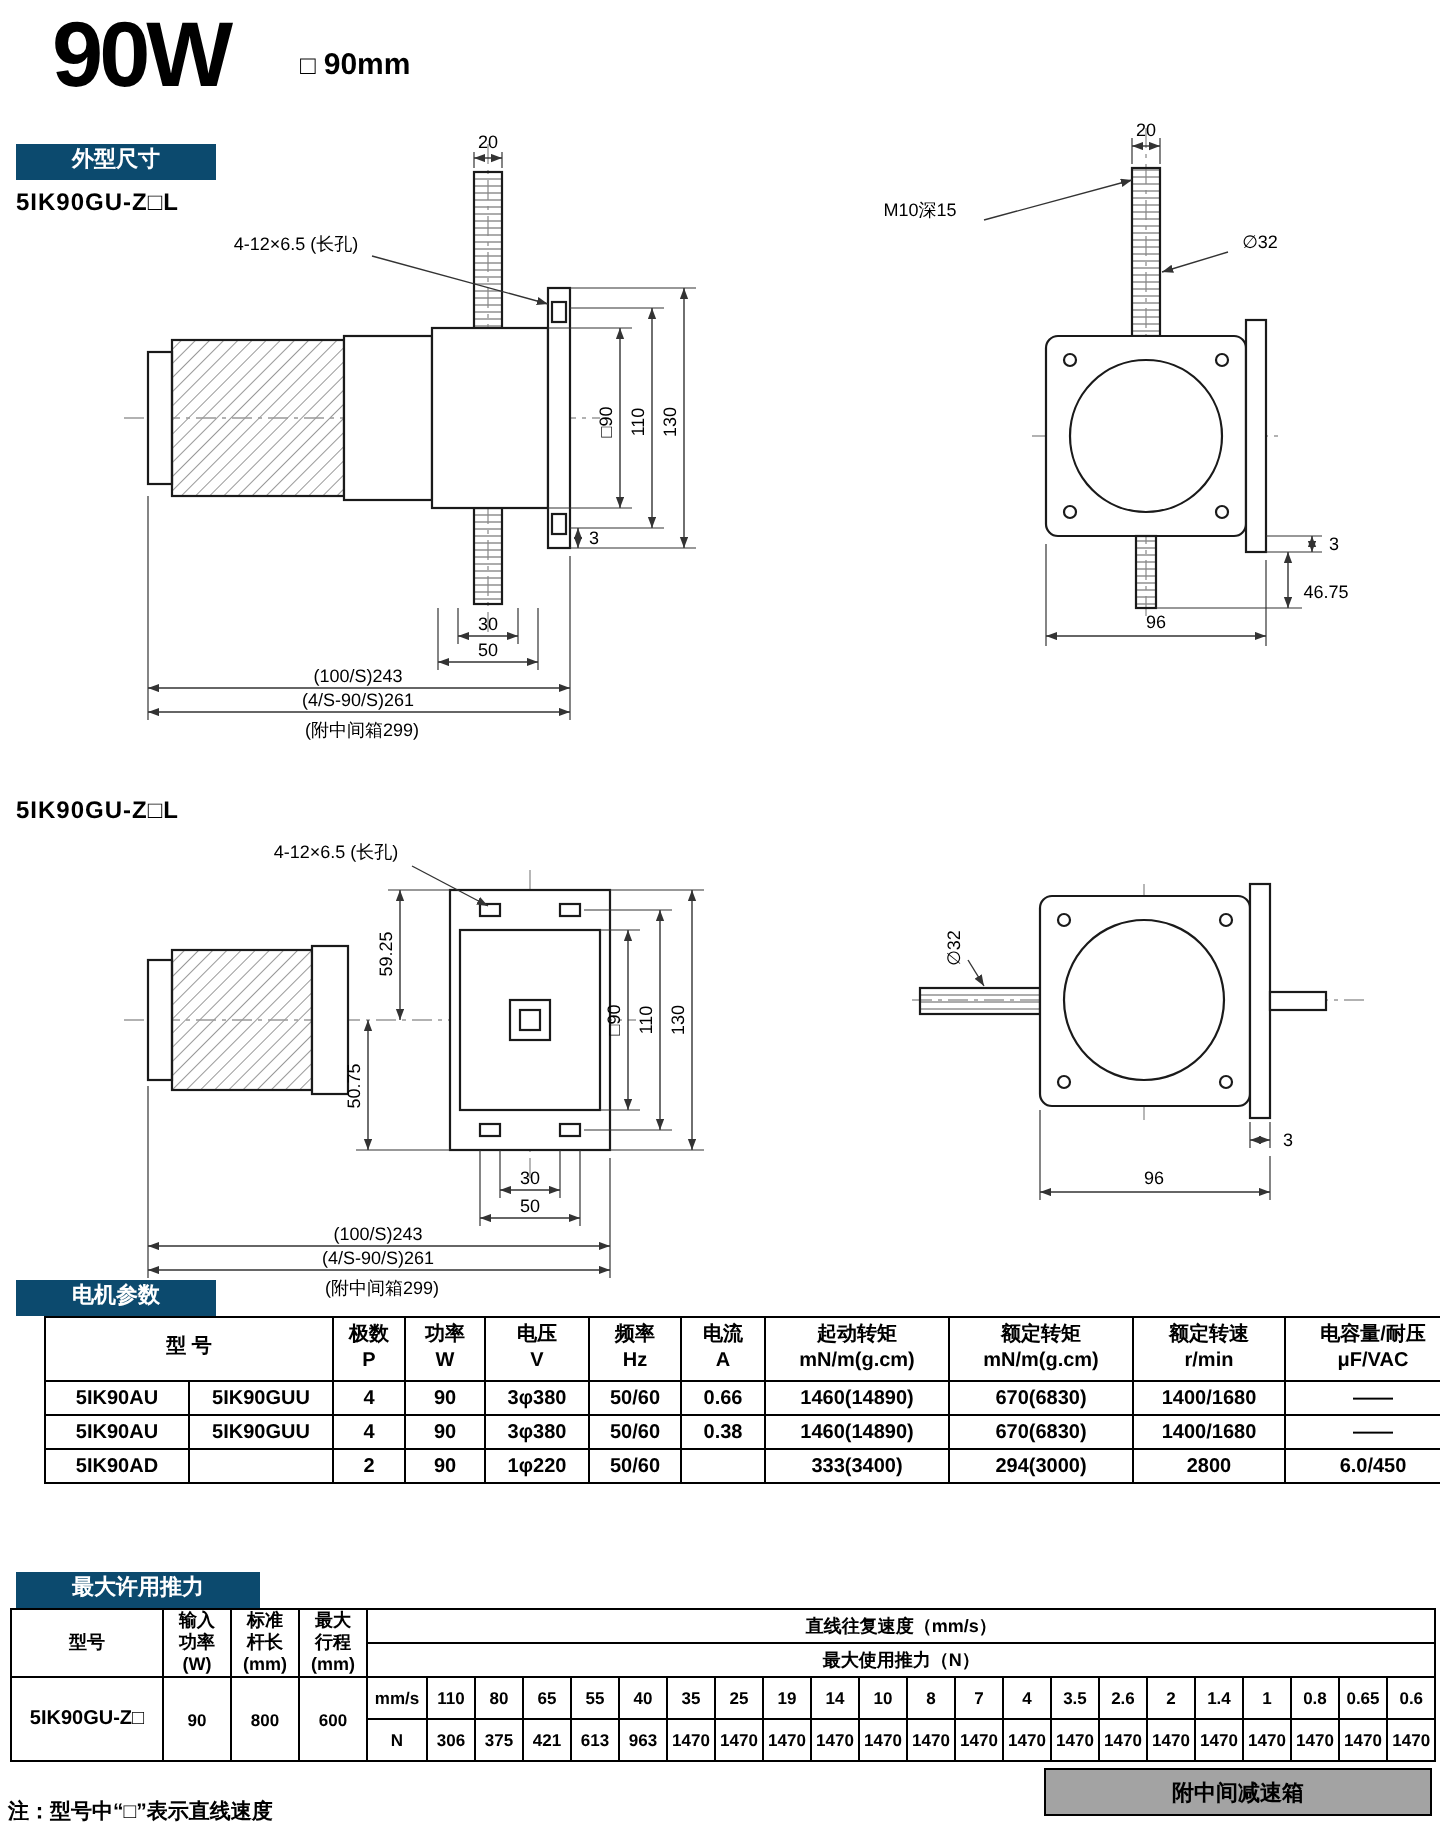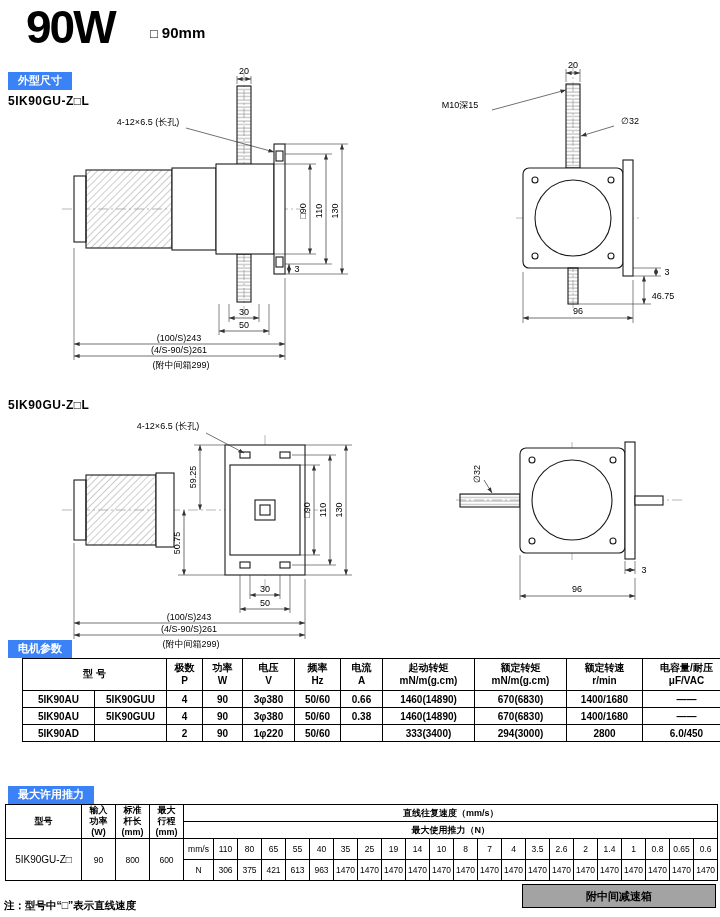--- a/index.html
+++ b/index.html
@@ -2,37 +2,37 @@
 <html><head>
 <meta charset="utf-8">
 <style>
   *{margin:0;padding:0;box-sizing:border-box}
   html,body{background:#fff}
   body{width:720px;height:917px;position:relative;font-family:"Liberation Sans",sans-serif;color:#000;overflow:hidden}
   .abs{position:absolute}
   .big-title{font-size:46px;font-weight:900;letter-spacing:-2px;line-height:1}
   .size-note{font-size:15px;font-weight:bold}
   .size-note .sq{font-size:13px;margin-right:4px}
-  .red-tag{position:absolute;background:#3b82f6;color:#fff;font-weight:bold;font-size:11px;line-height:1;padding:3px 10px 4px}
+  .red-tag{position:absolute;background:#0c4a6e;color:#fff;font-weight:bold;font-size:11px;line-height:1;padding:3px 28px 4px}
   .model-label{position:absolute;font-size:12px;font-weight:bold;letter-spacing:.5px}
   
   svg .part{fill:#fff;stroke:#1a1a1a;stroke-width:1.1}
   svg .dim{stroke:#333;stroke-width:.7;fill:none}
   svg .ext{stroke:#333;stroke-width:.6}
   svg .cl{stroke:#999;stroke-width:.7;stroke-dasharray:10 3 2 3;fill:none}
   svg text{font-family:"Liberation Sans",sans-serif;font-size:9px;fill:#000;text-anchor:middle}
   
   .tbl{border-collapse:collapse;table-layout:fixed;position:absolute;background:#fff}
   .tbl th,.tbl td{border:1px solid #000;text-align:center;vertical-align:middle;overflow:hidden;padding:0}
   .params{width:708px;left:22px;top:658px}
   .params th{font-size:10px;font-weight:bold;white-space:pre-line;line-height:1.25;height:32px}
   .params td{font-size:10px;font-weight:bold;height:17px}
   .thrust{width:710px;left:5px;top:804px}
   .thrust th{font-size:9px;font-weight:bold;white-space:pre-line;line-height:1.2;height:17px}
-  .thrust td{font-size:8.5px;font-weight:normal;height:21px}
+  .thrust td{font-size:8.5px;font-weight:bold;height:21px}
   .thrust td.model{font-size:10px}
   .footer-note{position:absolute;left:4px;top:899px;font-size:10.5px;font-weight:bold}
   .gearbox-box{position:absolute;left:522px;top:884px;width:194px;height:24px;border:1.5px solid #000;
                display:flex;align-items:center;justify-content:center;font-size:11px;font-weight:bold;background:#a3a3a3}
 </style>
 </head>
 <body>
 
 <div>
 

